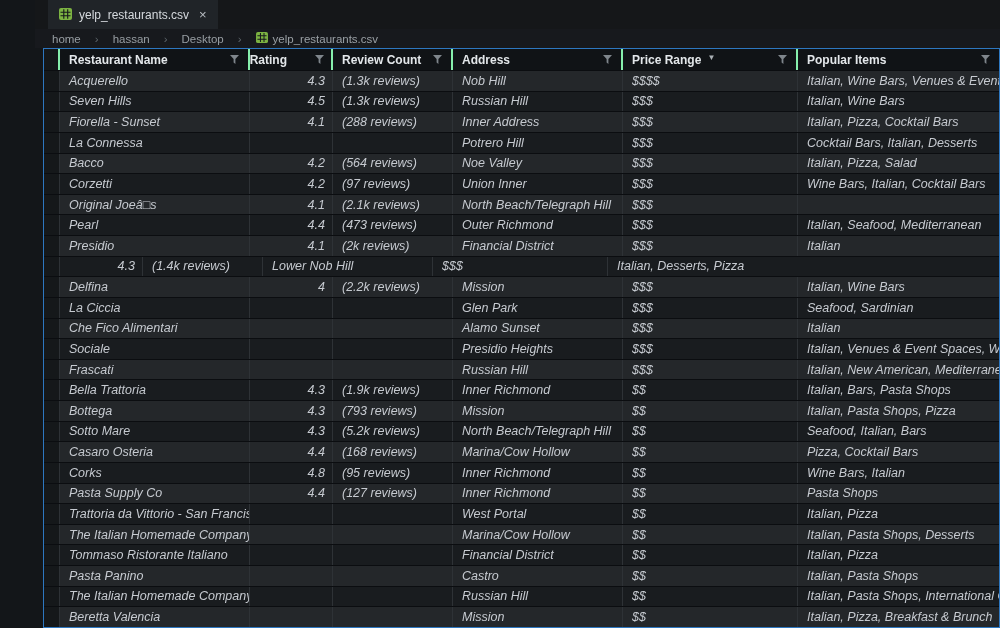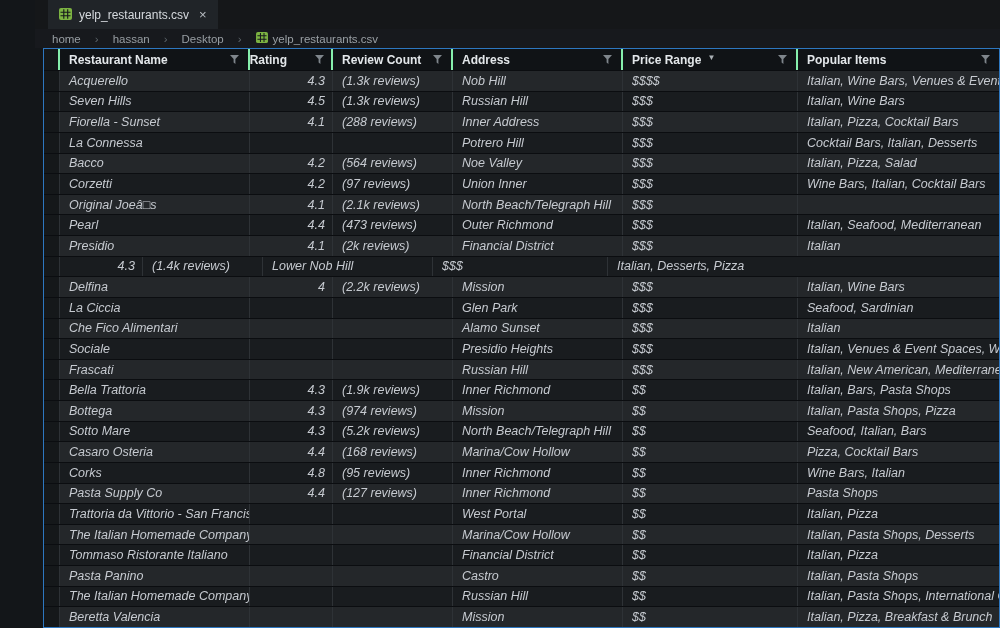--- a/index.html
+++ b/index.html
@@ -303,21 +303,21 @@
     <div class="cell c-review">(1.9k reviews)</div>
     <div class="cell c-addr">Inner Richmond</div>
     <div class="cell c-price">$$</div>
     <div class="cell c-pop">Italian, Bars, Pasta Shops</div>
   </div>
 
   <div class="row">
     <div class="cell c-gutter"></div>
     <div class="cell c-name">Bottega</div>
     <div class="cell c-rating">4.3</div>
-    <div class="cell c-review">(974 reviews)</div>
+    <div class="cell c-review">(793 reviews)</div>
     <div class="cell c-addr">Mission</div>
     <div class="cell c-price">$$</div>
     <div class="cell c-pop">Italian, Pasta Shops, Pizza</div>
   </div>
 
   <div class="row">
     <div class="cell c-gutter"></div>
     <div class="cell c-name">Sotto Mare</div>
     <div class="cell c-rating">4.3</div>
     <div class="cell c-review">(5.2k reviews)</div>

